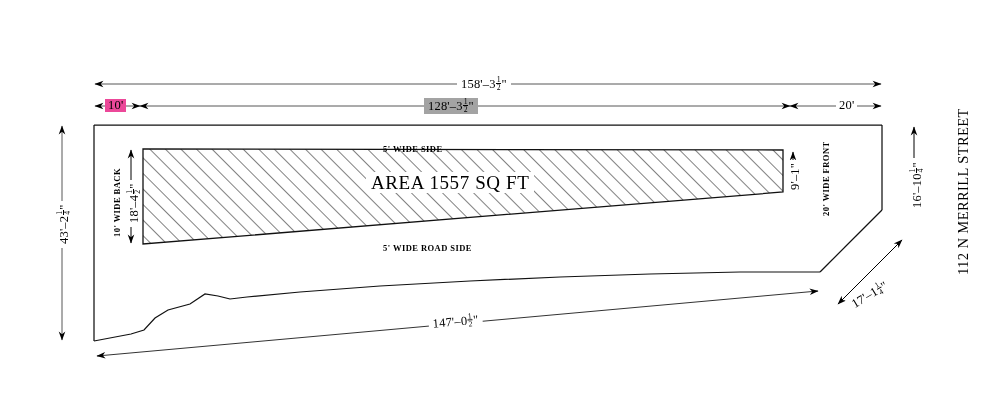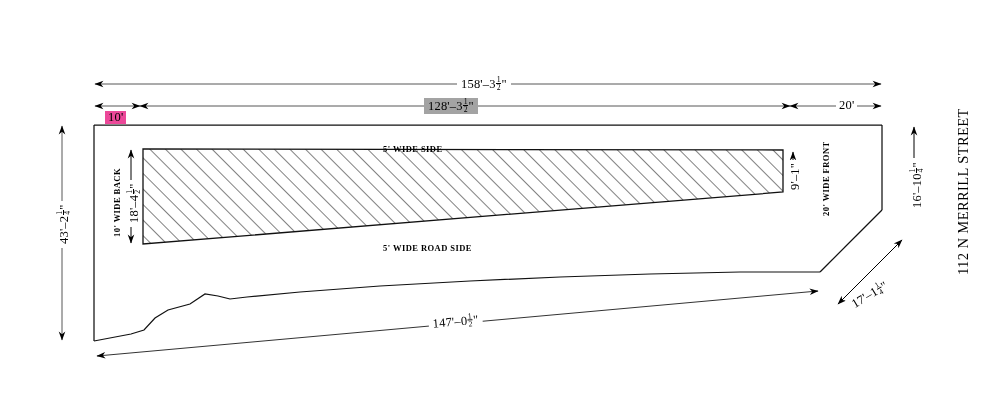--- a/index.html
+++ b/index.html
@@ -143,21 +143,21 @@
   </svg>
 
   <div class="lbl dim-txt" style="left:457px; top:76px; background:#fff; padding:0 4px;">
     <span>158'</span><span>–</span><span>3</span><span class="frac"><span class="num">1</span><span class="den">2</span></span><span>"</span>
   </div>
 
   <div class="lbl dim-txt" style="left:424px; top:98px; background:#a3a3a3; padding:0 4px;">
     <span>128'</span><span>–</span><span>3</span><span class="frac"><span class="num">1</span><span class="den">2</span></span><span>"</span>
   </div>
 
-  <div class="lbl dim-txt" style="left:105px; top:99px; background:#ec4899; padding:0 3px;margin-top:12px;">10'</div>
+  <div class="lbl dim-txt" style="left:105px; top:99px; background:#ec4899; padding:0 3px;">10'</div>
 
   <div class="lbl dim-txt" style="left:823px; top:99px; background:#fff; padding:0 3px;margin-left:13px;">20'</div>
 
   <div class="lbl dim-txt rot90" style="left:56px; top:248px; background:#fff; padding:0 4px;">
     <span>43'</span><span>–</span><span>2</span><span class="frac"><span class="num">1</span><span class="den">4</span></span><span>"</span>
   </div>
 
   <div class="lbl dim-txt rot90" style="left:126px; top:227px; background:#fff; padding:0 4px;">
     <span>18'</span><span>–</span><span>4</span><span class="frac"><span class="num">1</span><span class="den">2</span></span><span>"</span>
   </div>
@@ -179,16 +179,17 @@
   </div>
 
   <div class="lbl note-txt" style="left:383px; top:145px;">5'  WIDE SIDE</div>
 
   <div class="lbl note-txt" style="left:383px; top:244px;">5'  WIDE ROAD SIDE</div>
 
   <div class="lbl note-txt rot90" style="left:113px; top:237px;">10'  WIDE BACK</div>
 
   <div class="lbl note-txt rot90" style="left:822px; top:216px;">20' WIDE FRONT</div>
 
+  <div class="lbl area-txt" style="left:366px; top:172px; background:#fff; padding:1px 5px;">AREA 1557 SQ FT</div>
 
   <div class="lbl street-txt rot90" style="left:956px; top:275px;">112 N MERRILL STREET</div>
 
 </div>
 
 </body></html>

